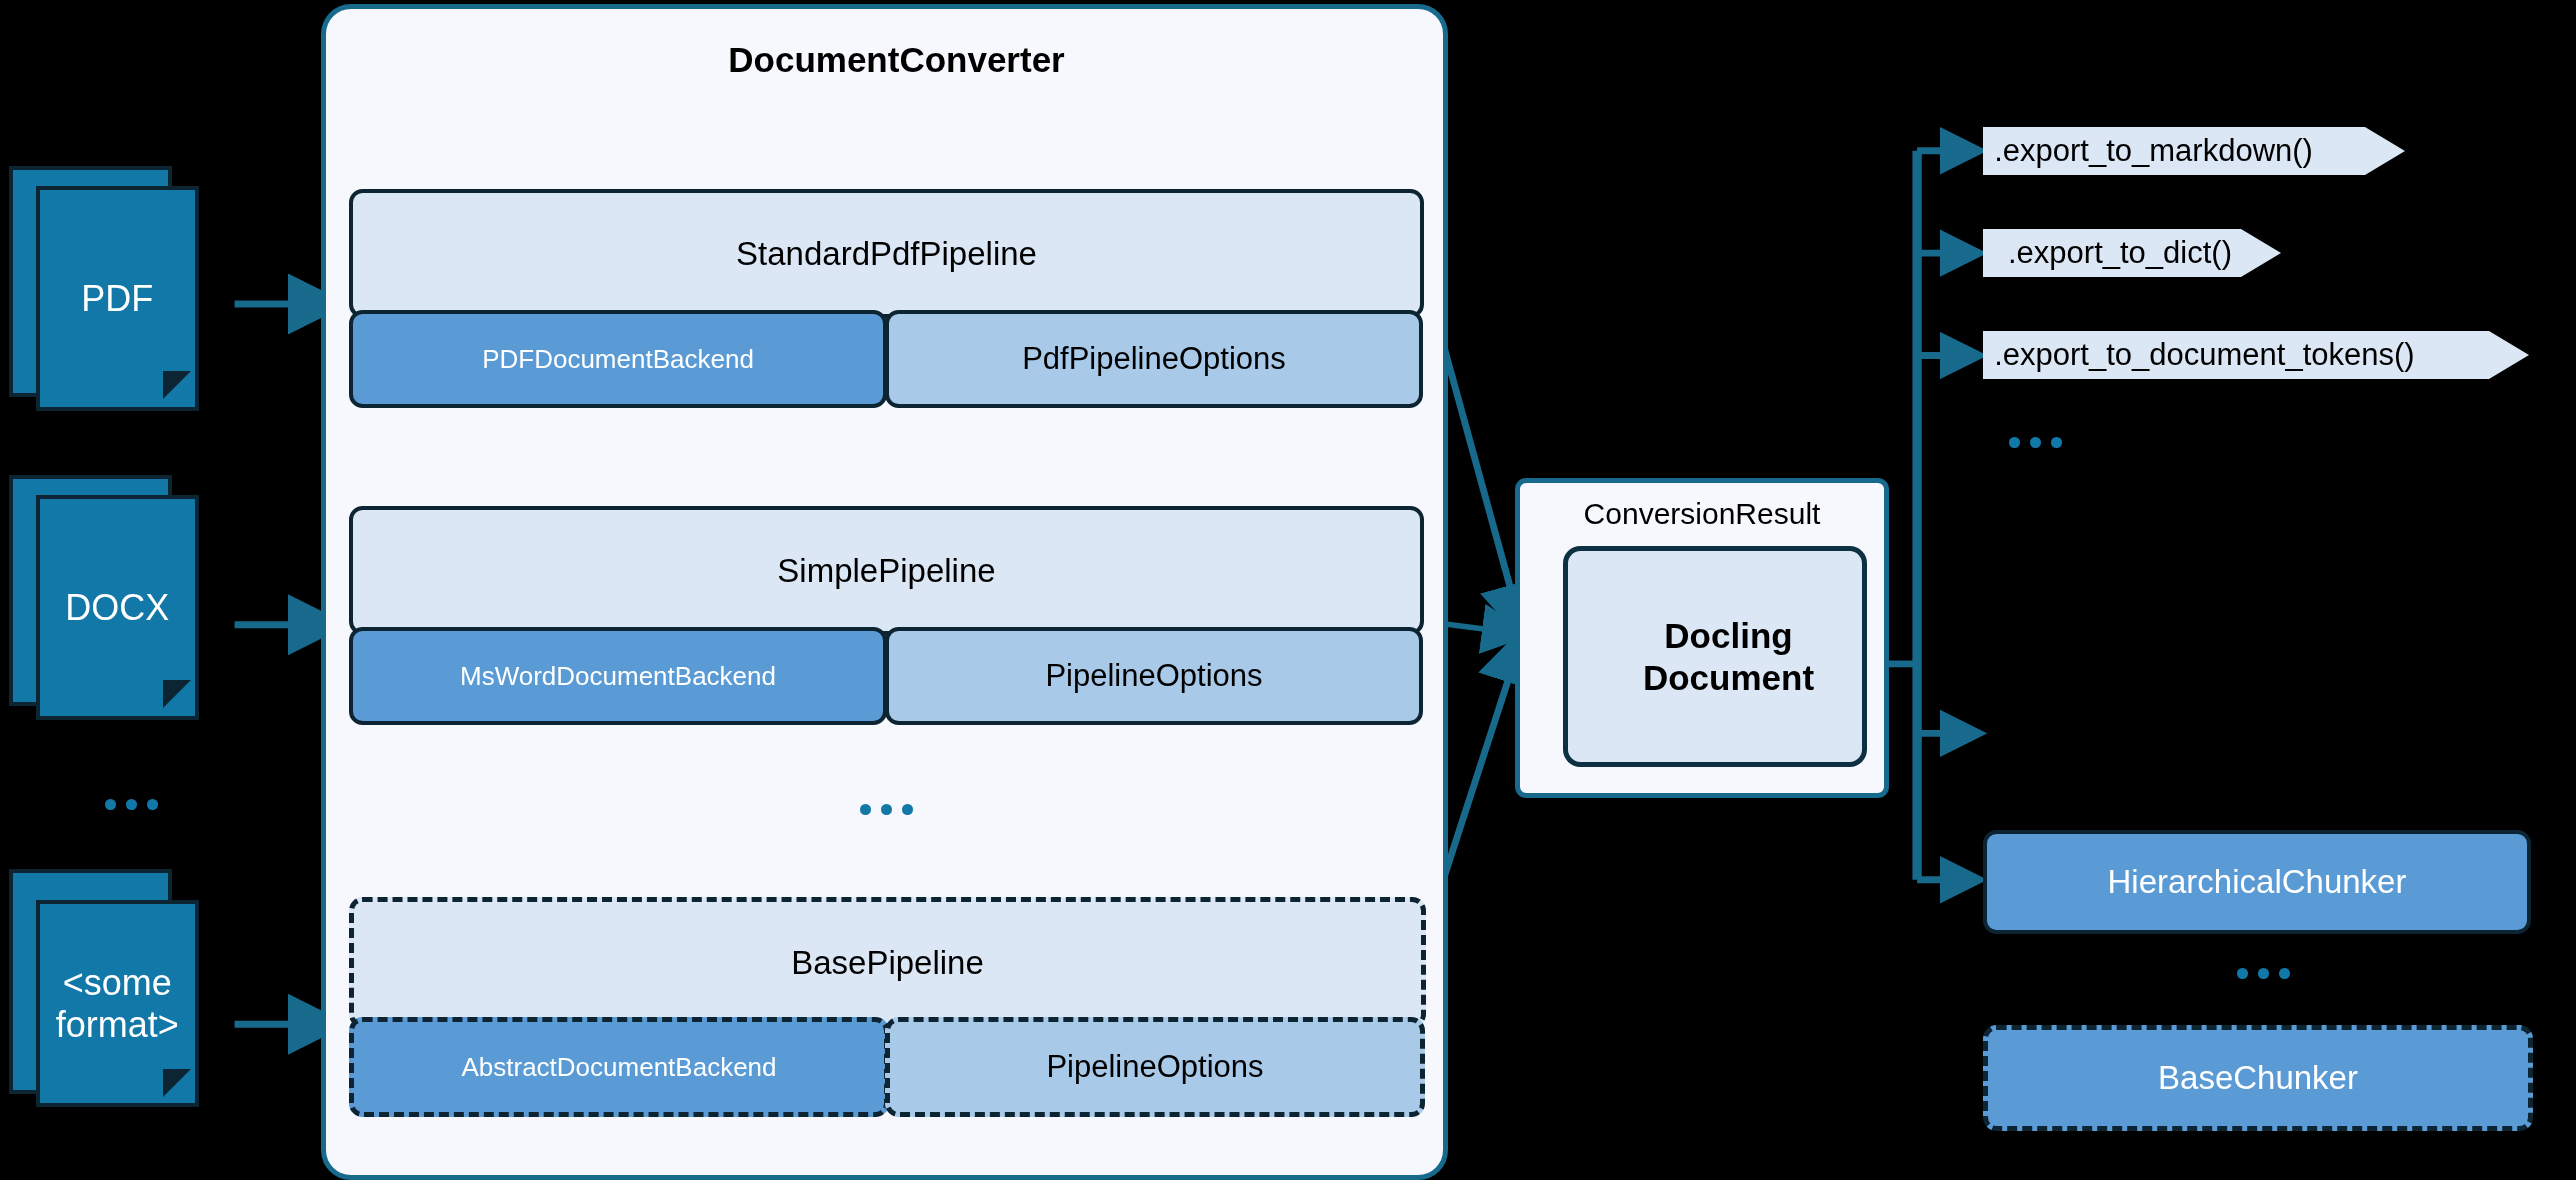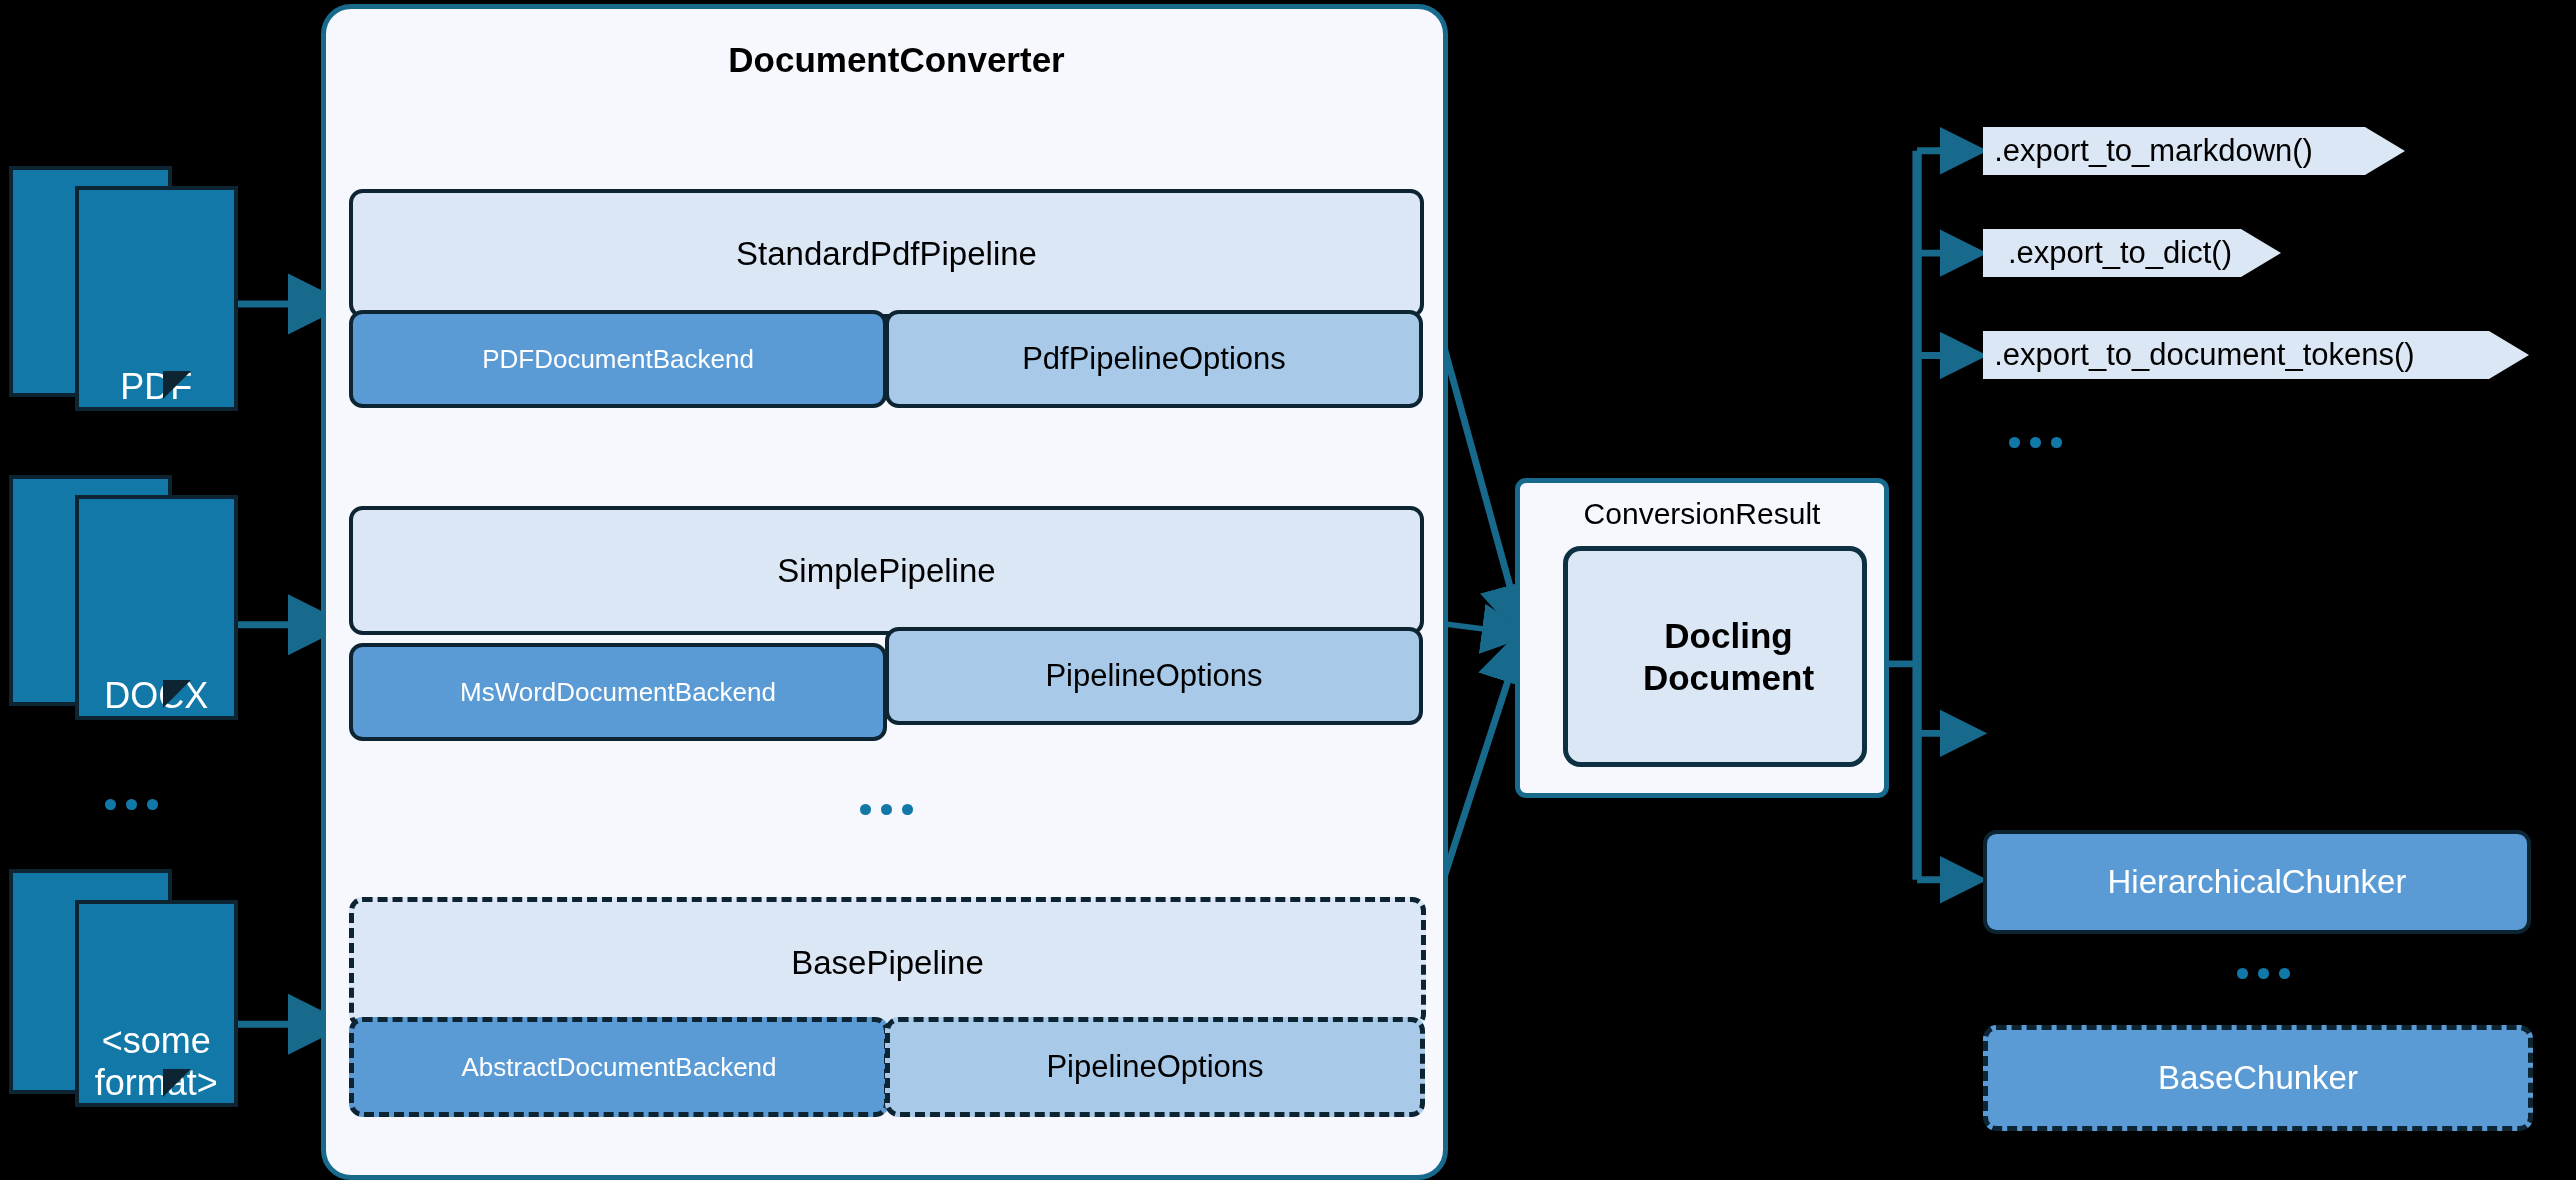--- a/index.html
+++ b/index.html
@@ -5,22 +5,22 @@
   html,body{margin:0;padding:0;background:#000;}
   body{width:2576px;height:1180px;position:relative;overflow:hidden;
        font-family:"Liberation Sans","DejaVu Sans",sans-serif;}
   .stage{position:absolute;left:0;top:0;width:2576px;height:1180px;}
   svg.wires{position:absolute;left:0;top:0;width:2576px;height:1180px;pointer-events:none;}
 
   
   .doc{position:absolute;}
   .doc .back{position:absolute;left:0;top:0;background:#1278a8;border:4.3px solid #0d2433;}
   .doc .front{position:absolute;background:#1278a8;border:4.3px solid #0d2433;
-              display:flex;align-items:flex-end;justify-content:center;text-align:center;
-              color:#fff;font-size:36px;line-height:1.15;margin-left:39px;}
+              display:flex;align-items:center;justify-content:center;text-align:center;
+              color:#fff;font-size:36px;line-height:1.15;}
 
   
   .panel{position:absolute;background:#f6f8fd;border:5.6px solid #176a8c;border-radius:30px;}
   .panel-title{position:absolute;width:100%;text-align:center;font-weight:bold;
                font-size:35px;color:#000;}
 
   
   .pipe-head{position:absolute;background:#dce7f5;border:4.3px solid #0d2433;
              border-radius:13.6px;display:flex;align-items:center;justify-content:center;
              font-size:33px;color:#000;}
@@ -130,21 +130,21 @@
   <div class="backend" style="left:349px;top:310px;width:530px;height:90px;">
     <span>PDFDocumentBackend</span>
   </div>
   <div class="options" style="left:885px;top:310px;width:530px;height:90px;">
     <span>PdfPipelineOptions</span>
   </div>
 
   <div class="pipe-head" style="left:349px;top:506px;width:1067px;height:121px;">
     <span>SimplePipeline</span>
   </div>
-  <div class="backend" style="left:349px;top:627px;width:530px;height:90px;margin-top:16px;">
+  <div class="backend" style="left:349px;top:627px;width:530px;height:90px;">
     <span>MsWordDocumentBackend</span>
   </div>
   <div class="options" style="left:885px;top:627px;width:530px;height:90px;">
     <span>PipelineOptions</span>
   </div>
 
   <div class="dots" style="left:860px;top:804px;">
     <i></i>
       <i></i>
       <i></i>

